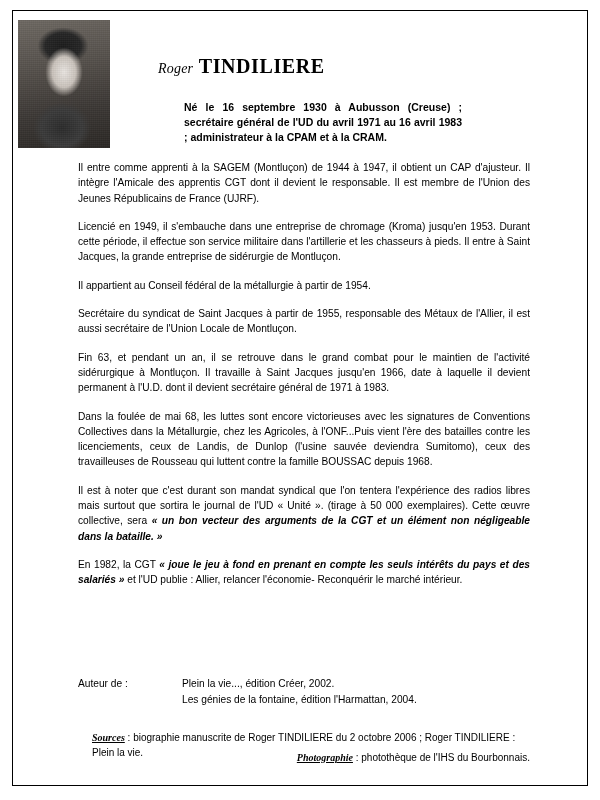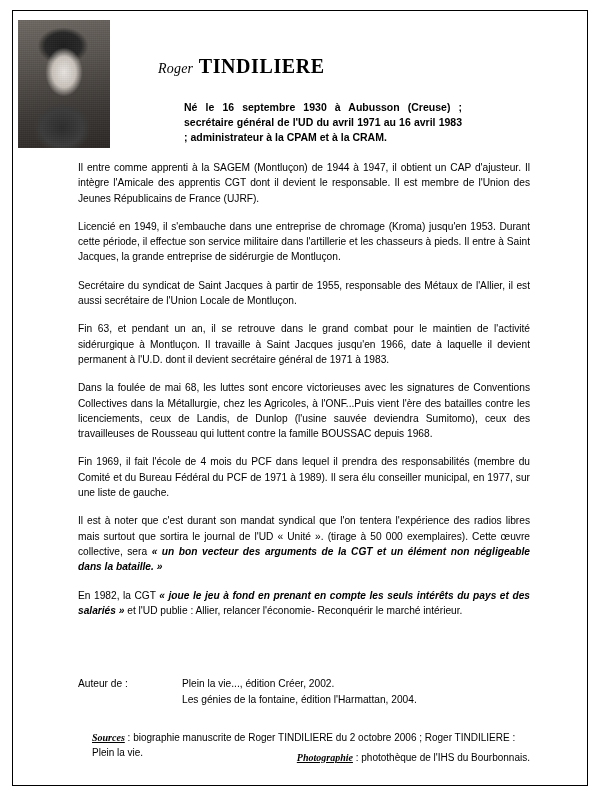--- a/index.html
+++ b/index.html
@@ -166,24 +166,24 @@
   <div class="name-line">
     <span class="name-first">Roger</span>
     <span class="name-last">TINDILIERE</span>
   </div>
 
   <div class="lede">Né le 16 septembre 1930 à Aubusson (Creuse) ; secrétaire général de l'UD du avril 1971 au 16 avril 1983 ; administrateur à la CPAM et à la CRAM.</div>
 
   <div class="body">
     <p>Il entre comme apprenti à la SAGEM (Montluçon) de 1944 à 1947, il obtient un CAP d'ajusteur. Il intègre l'Amicale des apprentis CGT dont il devient le responsable. Il est membre de l'Union des Jeunes Républicains de France (UJRF).</p>
     <p>Licencié en 1949, il s'embauche dans une entreprise de chromage (Kroma) jusqu'en 1953. Durant cette période, il effectue son service militaire dans l'artillerie et les chasseurs à pieds. Il entre à Saint Jacques, la grande entreprise de sidérurgie de Montluçon.</p>
+    <p>Il appartient au Conseil fédéral de la métallurgie à partir de 1954.</p>
     <p>Secrétaire du syndicat de Saint Jacques à partir de 1955, responsable des Métaux de l'Allier, il est aussi secrétaire de l'Union Locale de Montluçon.</p>
     <p>Fin 63, et pendant un an, il se retrouve dans le grand combat pour le maintien de l'activité sidérurgique à Montluçon. Il travaille à Saint Jacques jusqu'en 1966, date à laquelle il devient permanent à l'U.D. dont il devient secrétaire général de 1971 à 1983.</p>
     <p>Dans la foulée de mai 68, les luttes sont encore victorieuses avec les signatures de Conventions Collectives dans la Métallurgie, chez les Agricoles, à l'ONF...Puis vient l'ère des batailles contre les licenciements, ceux de Landis, de Dunlop (l'usine sauvée deviendra Sumitomo), ceux des travailleuses de Rousseau qui luttent contre la famille BOUSSAC depuis 1968.</p>
-    <p>Fin 1969, il fait l'école de 4 mois du PCF dans lequel il prendra des responsabilités (membre du Comité et du Bureau Fédéral du PCF de 1971 à 1989). Il sera élu conseiller municipal, en 1977, sur une liste de gauche.</p>
     <p>
       <span>Il est à noter que c'est durant son mandat syndical que l'on tentera l'expérience des radios libres mais surtout que sortira le journal de l'UD « Unité ». (tirage à 50 000 exemplaires). Cette œuvre collective, sera </span><span class="bi">« un bon vecteur des arguments de la CGT et un élément non négligeable dans la bataille. »</span>
     </p>
     <p>
       <span>En 1982, la CGT </span><span class="bi">« joue le jeu à fond en prenant en compte les seuls intérêts du pays et des salariés »</span><span> et l'UD publie : Allier, relancer l'économie- Reconquérir le marché intérieur.</span>
     </p>
   </div>
 
   <div class="author">
     <div class="author-row">

